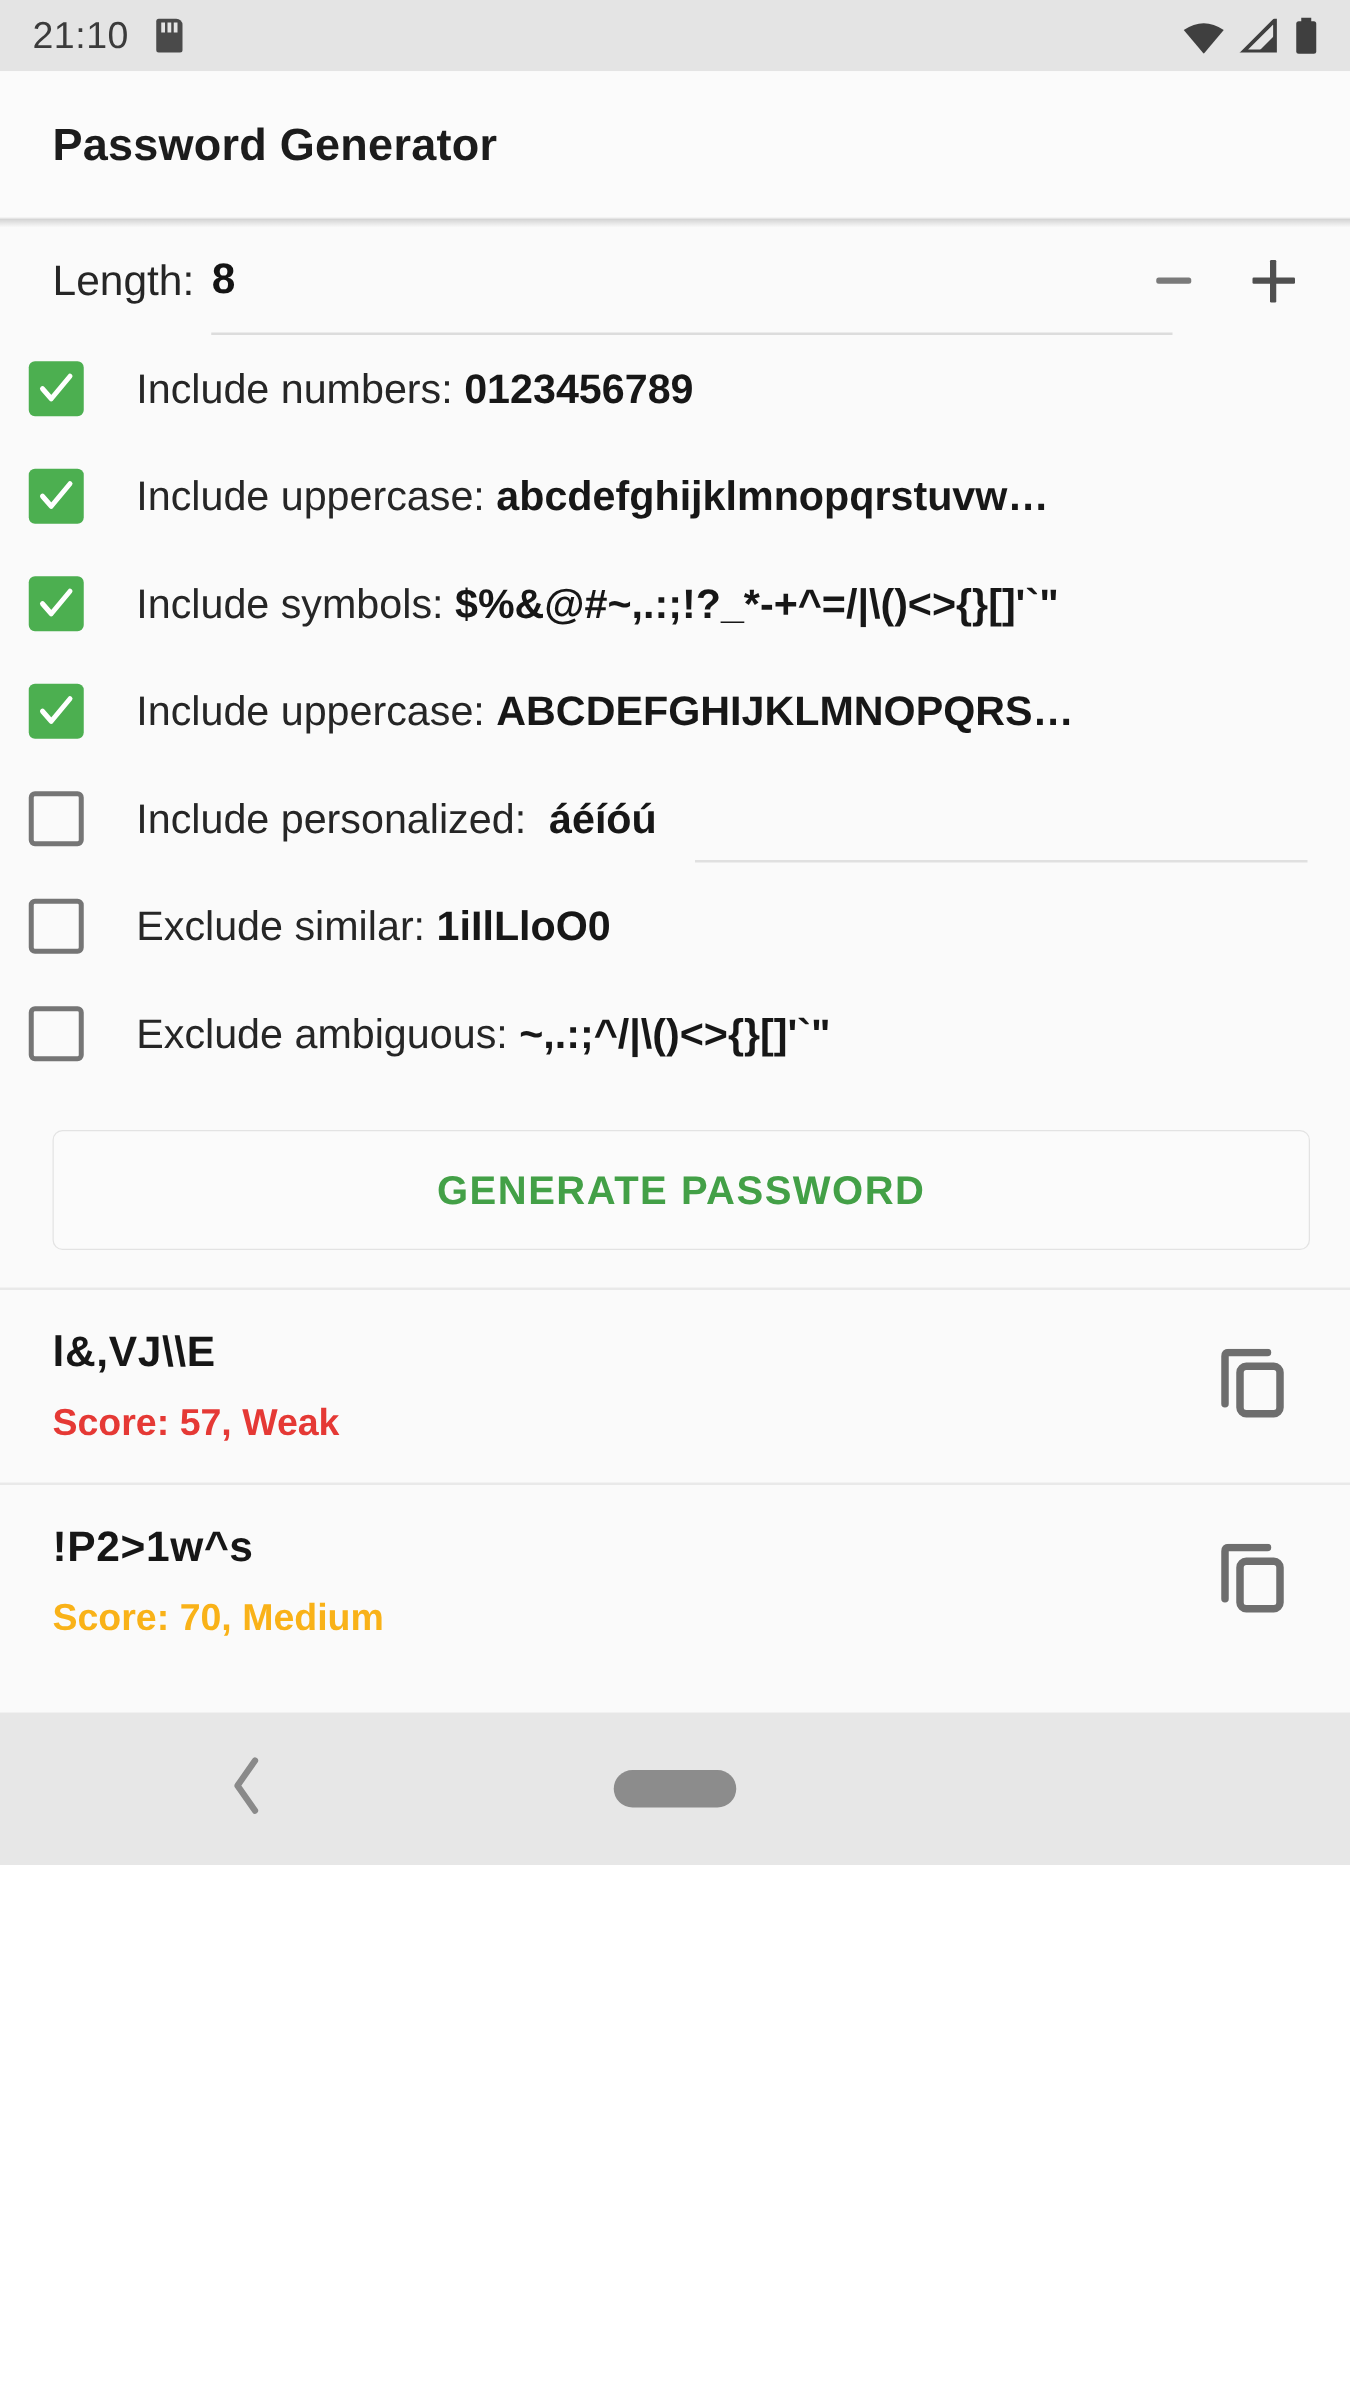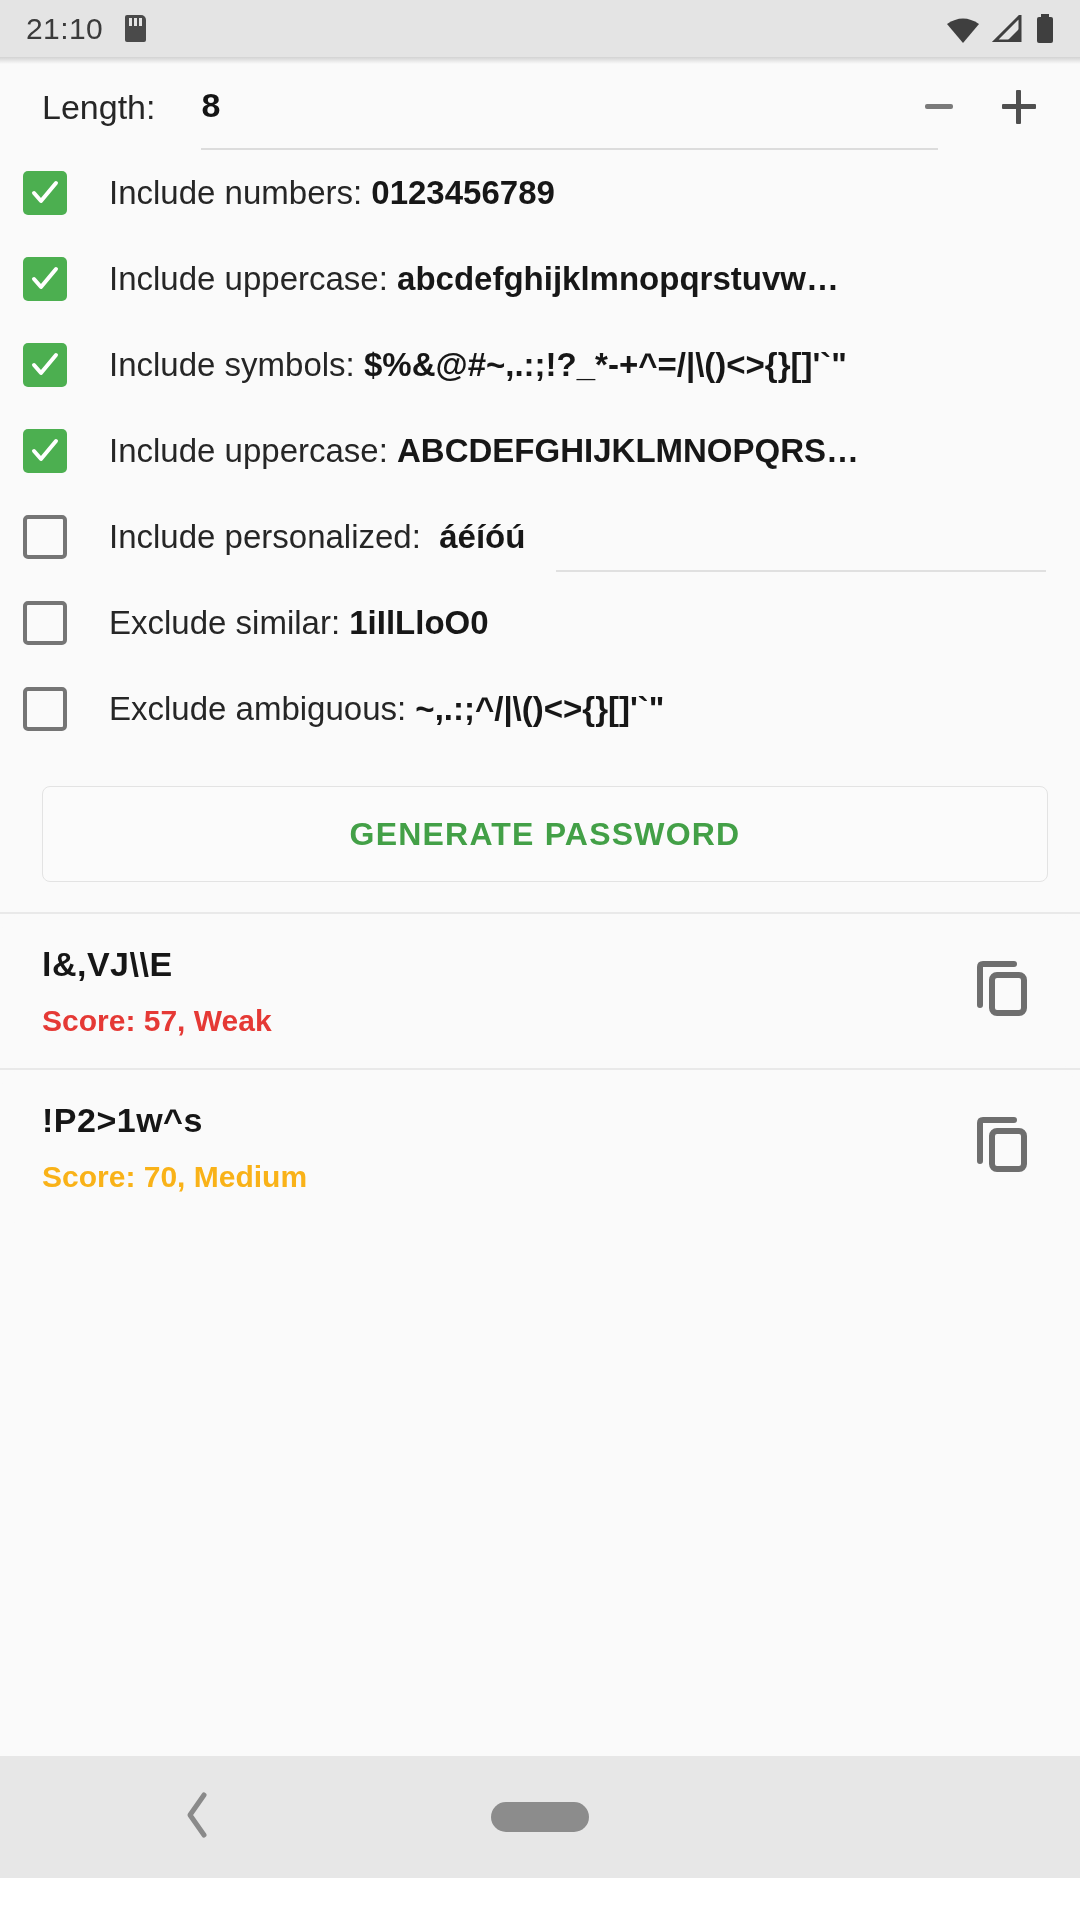--- a/index.html
+++ b/index.html
@@ -2,21 +2,21 @@
 <html><head>
 <meta charset="utf-8">
 <style>
   * { margin:0; padding:0; box-sizing:border-box; }
   html, body {
     width:1080px; height:1920px;
     background:#ffffff;
     font-family:"Liberation Sans", sans-serif;
     overflow:hidden;
   }
-  .phone { position:relative; width:1080px; height:1878px; display:flex; flex-direction:column; background:#fafafa; }
+  .phone { position:relative; width:1080px; height:1492px; display:flex; flex-direction:column; background:#fafafa; }
 
   
   .statusbar {
     height:57px; background:#e4e4e4; flex:0 0 57px;
     display:flex; align-items:center; padding:0 26px;
     color:#3c3c3c;
   }
   .status-time { font-size:30px; letter-spacing:0.4px; color:#3b3b3b; }
   .status-left-icons { display:flex; align-items:center; margin-left:22px; }
   .sd-icon { width:21px; height:27px; background:#4a4a4a; border-radius:2px 5px 2px 2px; position:relative; }
@@ -34,21 +34,21 @@
   }
   .appbar-title { font-size:36px; color:#1c1c1c; font-weight:700; letter-spacing:0.2px; }
   .appbar-shadow { height:7px; flex:0 0 7px; background:linear-gradient(to bottom, rgba(0,0,0,0.16), rgba(0,0,0,0)); }
 
   
   .content { flex:1; background:#fafafa; display:flex; flex-direction:column; overflow:hidden; }
 
   
   .stepper-row {
     position:relative; display:flex; align-items:flex-start;
-    padding:0 42px; height:86px;gap:32px;
+    padding:0 42px; height:86px;
   }
   .stepper-label { font-size:34px; color:#262626; line-height:86px; white-space:nowrap; }
   .stepper-field {
     flex:1; position:relative; margin-left:14px; height:86px;
     border-bottom:2px solid #dcdcdc; margin-right:100px;
   }
   .stepper-value { font-size:34px; color:#141414; font-weight:700; line-height:82px; }
   .stepper-btns { display:flex; align-items:center; gap:10px; position:absolute; right:26px; top:0; height:86px; }
   .step-btn {
     width:70px; height:70px; display:flex; align-items:center; justify-content:center;
@@ -133,20 +133,23 @@
       </span>
       <span class="bat-icon">
         <svg width="18" height="30" viewBox="0 0 18 30">
             <rect x="5" y="0" width="8" height="4" fill="#3f3f3f"></rect>
             <rect x="1" y="3" width="16" height="26" rx="2" fill="#3f3f3f"></rect>
           </svg>
       </span>
     </div>
   </div>
 
+  <div class="appbar">
+    <div class="appbar-title">Password Generator</div>
+  </div>
   <div class="appbar-shadow"></div>
 
   <div class="content">
 
     <div class="stepper-row">
       <div class="stepper-label">Length:</div>
       <div class="stepper-field">
         <div class="stepper-value">8</div>
       </div>
       <div class="stepper-btns">

